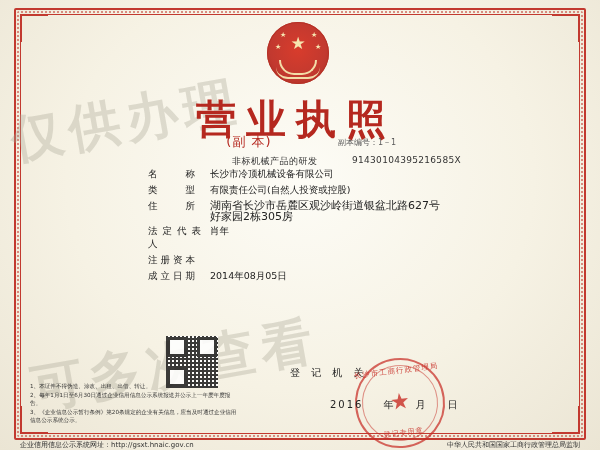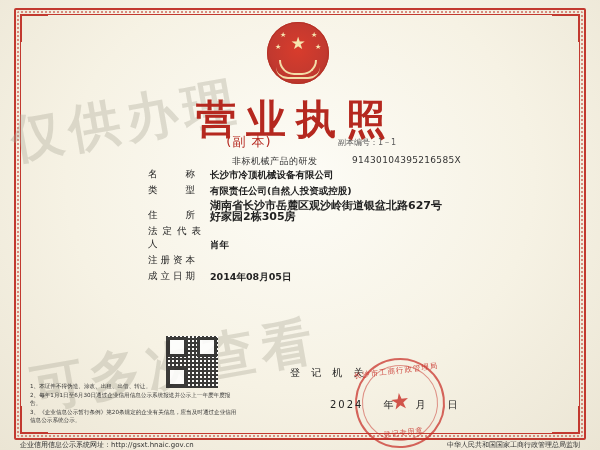--- a/index.html
+++ b/index.html
@@ -100,31 +100,30 @@
   }
   .hr-red{
     position:absolute;left:150px;top:151px;width:296px;height:0;
     border-top:1px solid transparent;
   }
   
   .fields{
     position:absolute;left:148px;top:168px;width:300px;
   }
   .row{
-    display:flex;align-items:flex-end;margin-bottom:3px;
+    display:flex;align-items:flex-start;margin-bottom:3px;
   }
   .row .lbl{
     width:56px;flex:0 0 56px;font-size:9.5px;color:#222;
     letter-spacing:3px;text-align:justify;
     font-weight:normal;
   }
   .row .val{
     flex:1;font-size:9.5px;color:#222;line-height:12px;
     padding-left:6px;
-    font-weight:bold;
   }
   .val.small{font-size:11px;line-height:11px;}
   .scope .val{font-size:8px;line-height:10.5px;letter-spacing:0.2px;}
   
   .qr{
     position:absolute;left:166px;top:336px;width:52px;height:52px;
     background:
       repeating-linear-gradient(0deg,#1b1b1b 0 2px,transparent 2px 4px),
       repeating-linear-gradient(90deg,#1b1b1b 0 2px,transparent 2px 4px);
     background-color:#fff;
@@ -271,21 +270,21 @@
   <div class="reg-auth">登 记 机 关</div>
 
   <div class="seal">
     <div class="seal-inner"></div>
     <div class="seal-top">长沙市工商行政管理局</div>
     <div class="seal-star">★</div>
     <div class="seal-bottom">登记专用章</div>
   </div>
 
   <div class="date-line">
-    <span class="seg">2024</span><span class="seg">年</span><span class="seg">月</span><span class="seg">日</span>
+    <span class="seg">2016</span><span class="seg">年</span><span class="seg">月</span><span class="seg">日</span>
   </div>
 
   <div class="notes">
     <div class="n">1、本证件不得伪造、涂改、出租、出借、转让。</div>
     <div class="n">2、每年1月1日至6月30日通过企业信用信息公示系统报送并公示上一年度年度报告。</div>
     <div class="n">3、《企业信息公示暂行条例》第20条规定的企业有关信息，应当及时通过企业信用信息公示系统公示。</div>
   </div>
 
   <div class="bottom-wrap">
     <div class="bottom-left">企业信用信息公示系统网址：http://gsxt.hnaic.gov.cn</div>

